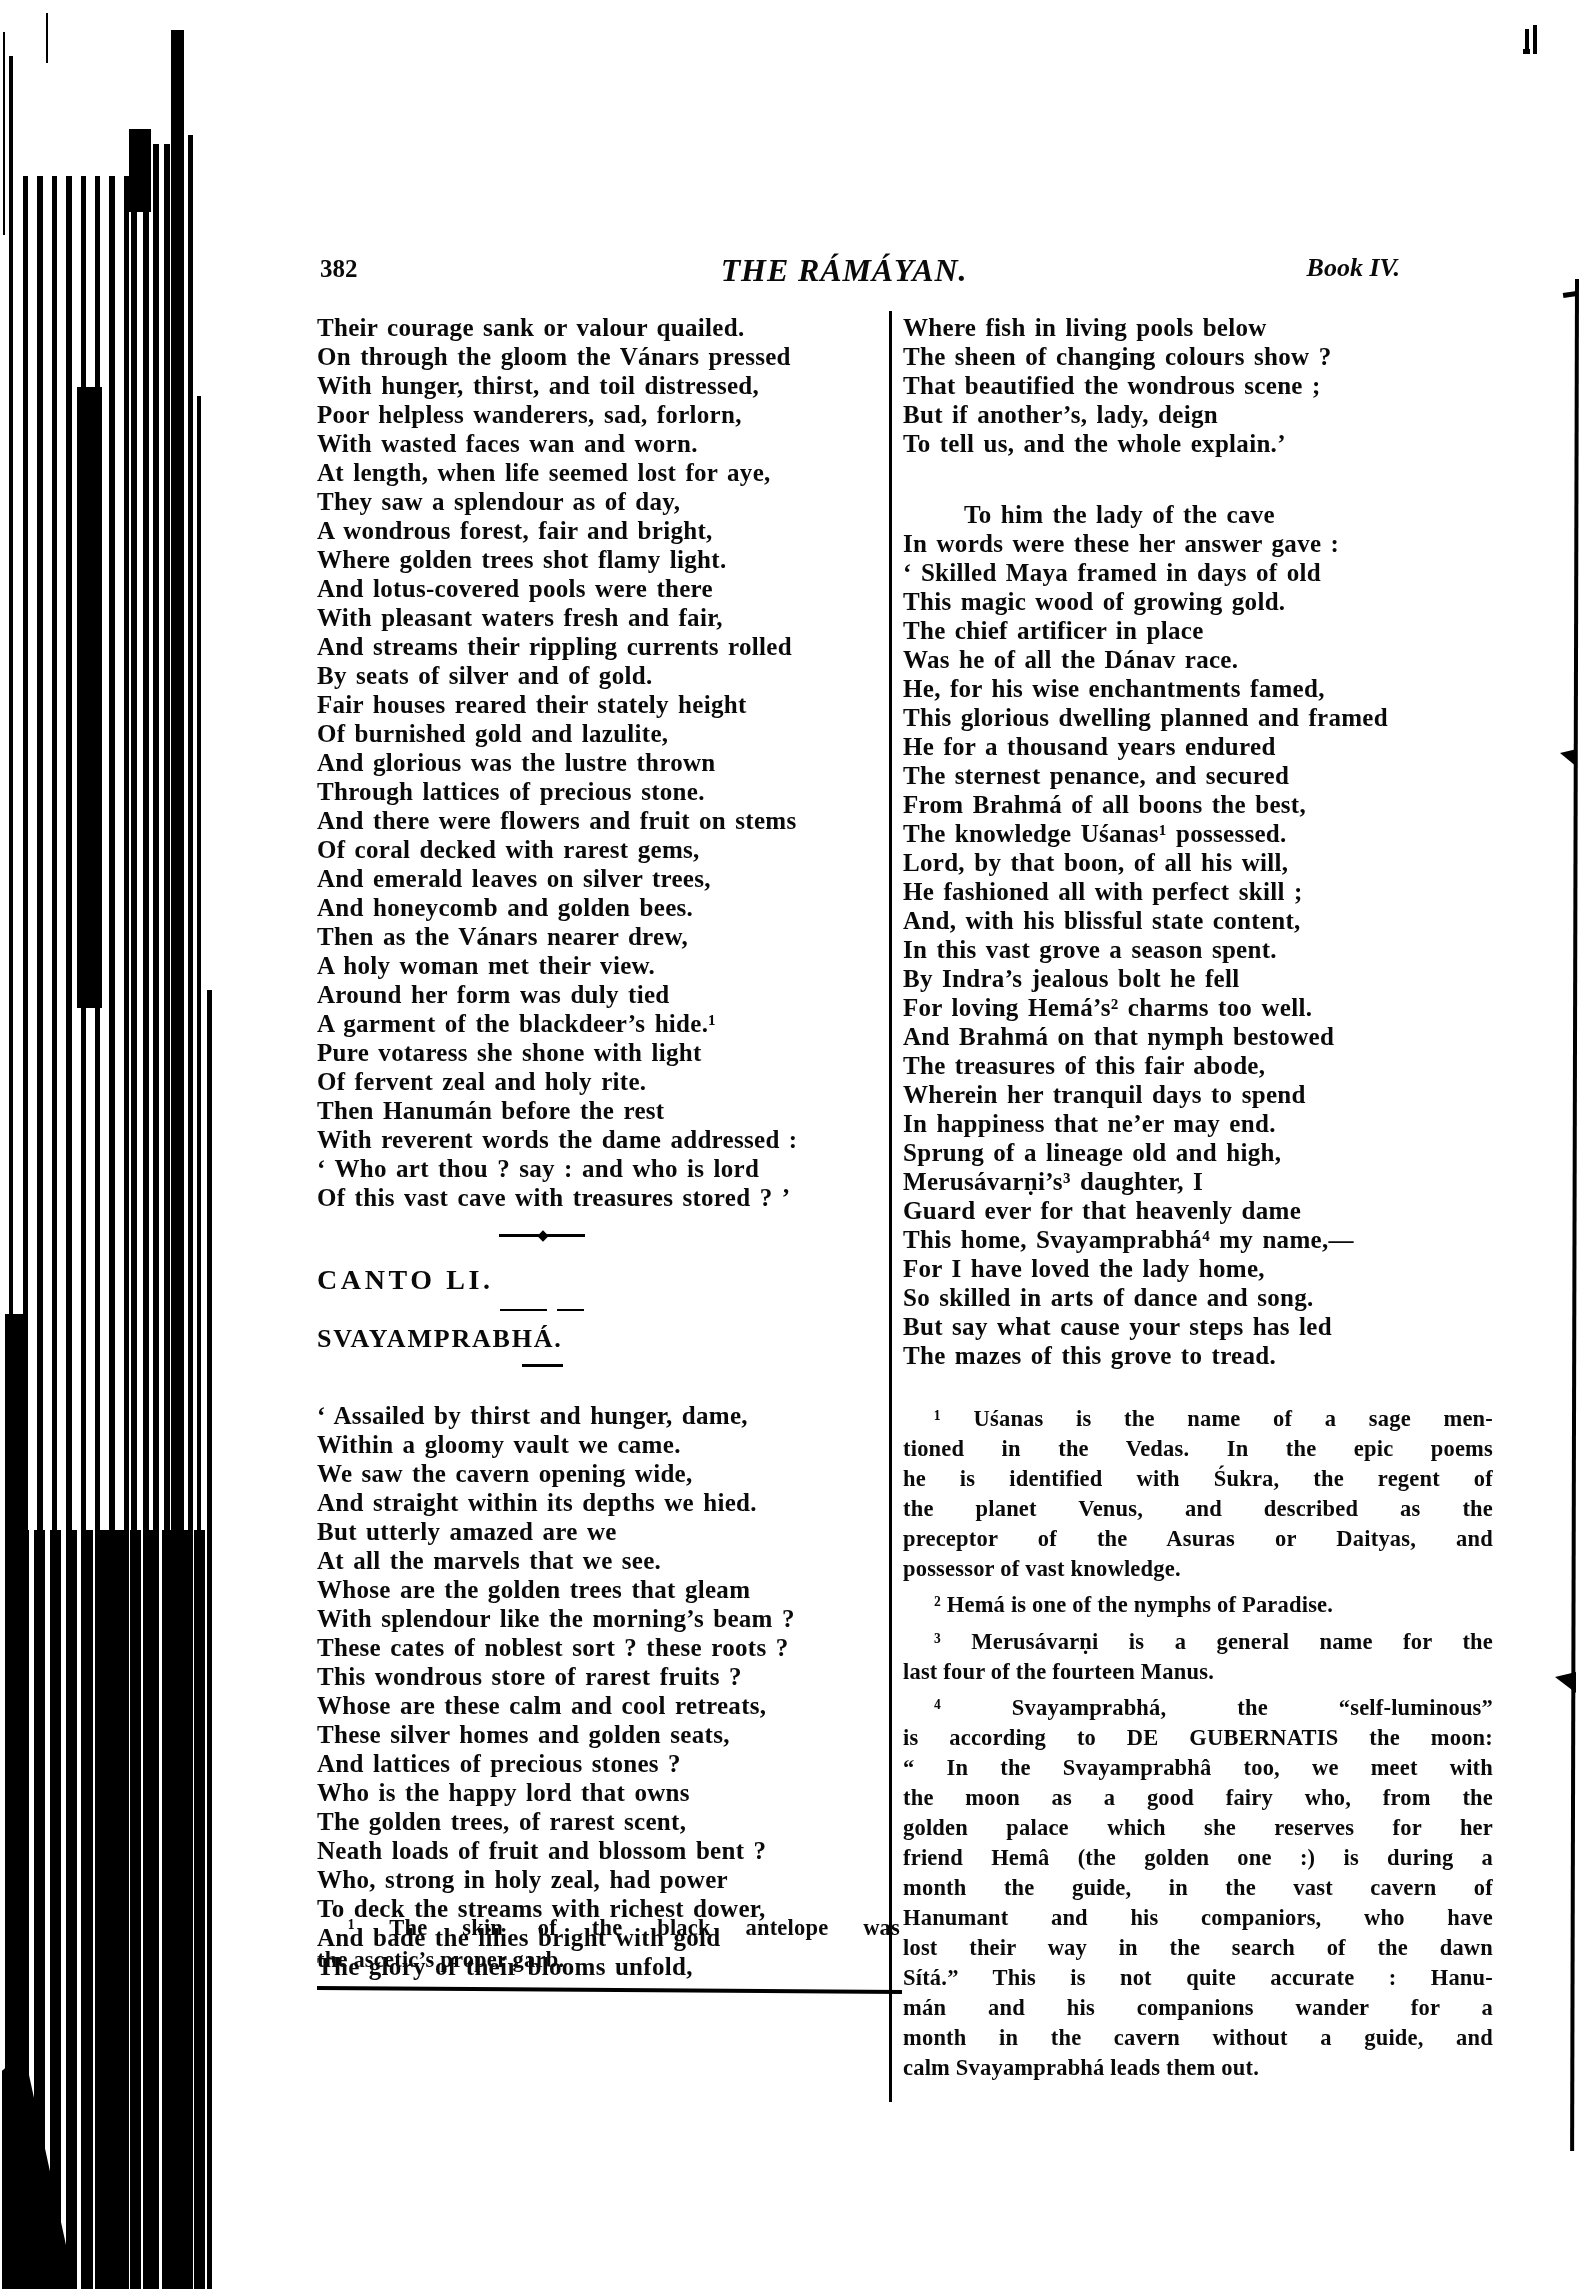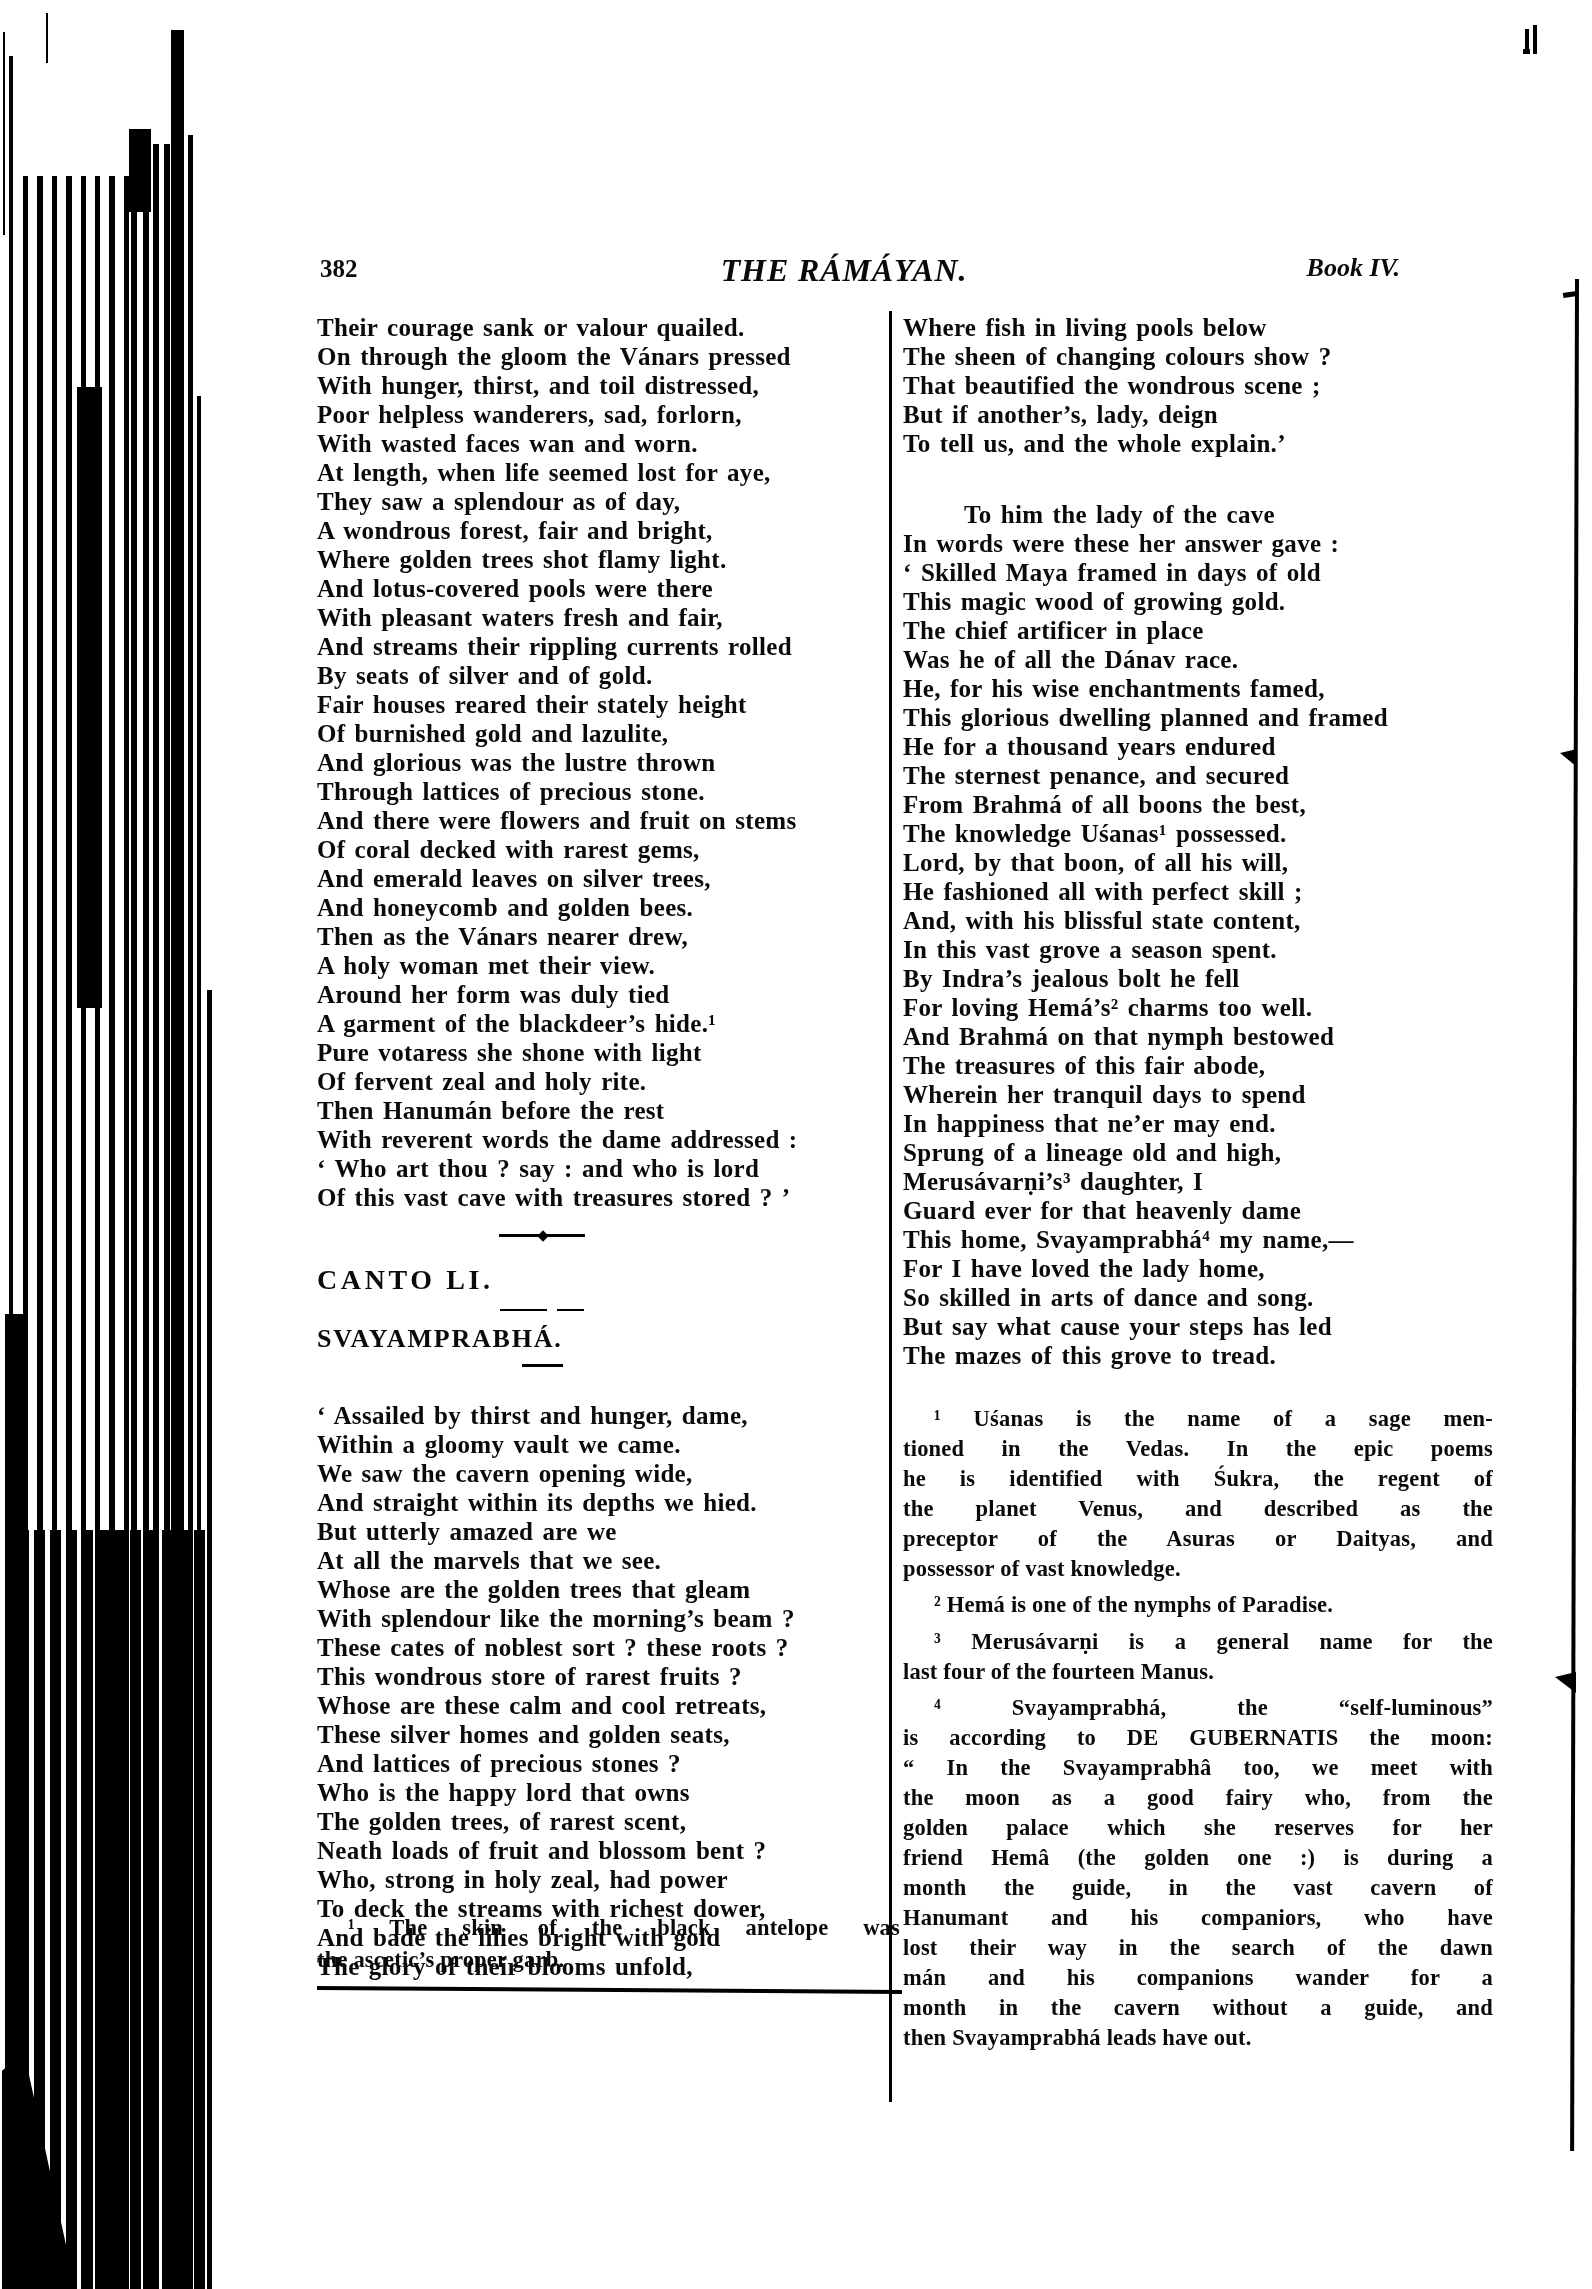--- a/index.html
+++ b/index.html
@@ -252,23 +252,24 @@
     <div class="fn-para justify indent-first">
         <div class="line">⁴ Svayamprabhá, the “self-luminous”</div>
         <div class="line">is according to DE GUBERNATIS the moon:</div>
         <div class="line">“ In the Svayamprabhâ too, we meet with</div>
         <div class="line">the moon as a good fairy who, from the</div>
         <div class="line">golden palace which she reserves for her</div>
         <div class="line">friend Hemâ (the golden one :) is during a</div>
         <div class="line">month the guide, in the vast cavern of</div>
         <div class="line">Hanumant and his companiors, who have</div>
         <div class="line">lost their way in the search of the dawn</div>
+        <div class="line">Sítá.”  This is not quite accurate : Hanu-</div>
         <div class="line">mán and his companions wander for a</div>
         <div class="line">month in the cavern without a guide, and</div>
-        <div class="line">then Svayamprabhá leads have out.</div>
+        <div class="line">calm Svayamprabhá leads them out.</div>
       </div>
   </div>
 
   <div class="abs corner-mark-a"></div>
   <div class="abs corner-mark-b"></div>
   <div class="abs corner-mark-c"></div>
   <div class="abs edge-dash"></div>
   <div class="abs edge-line"></div>
   <div class="abs edge-flare1"></div>
   <div class="abs edge-flare2"></div>

